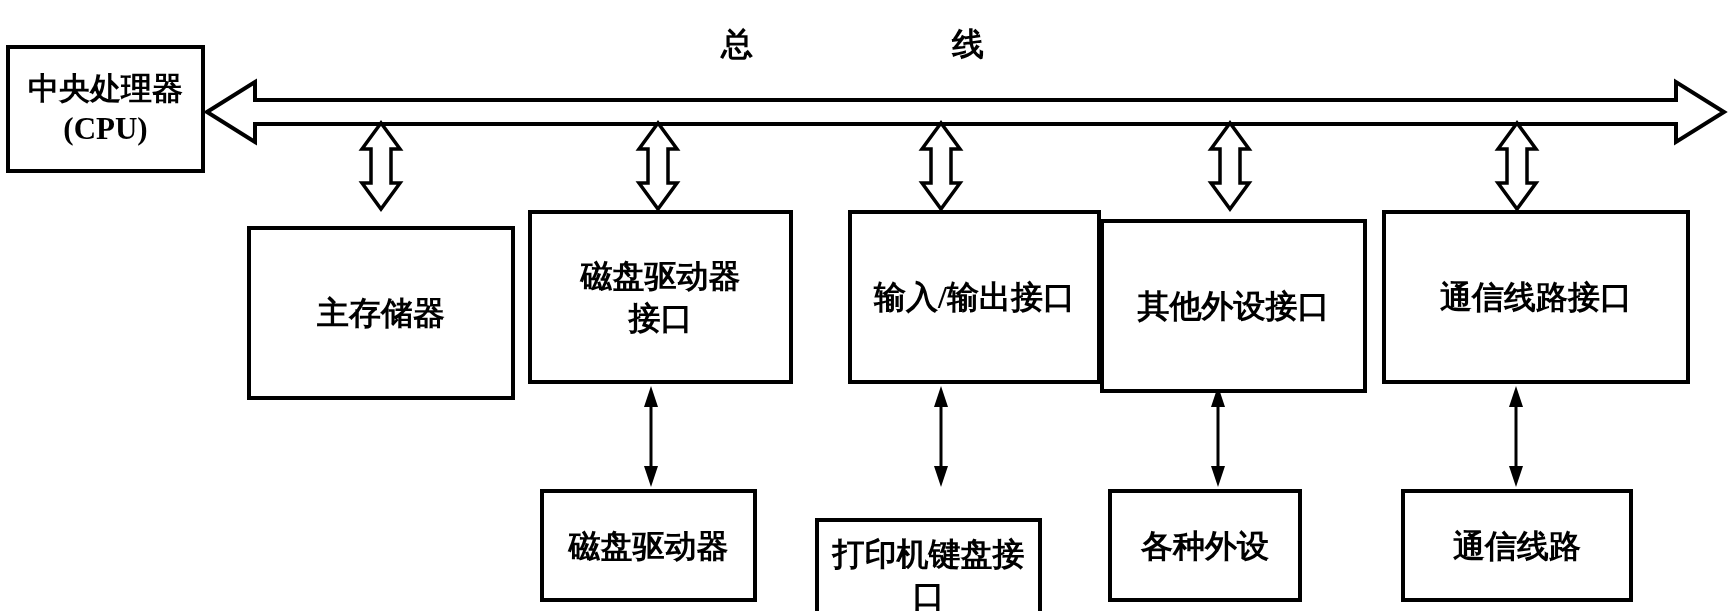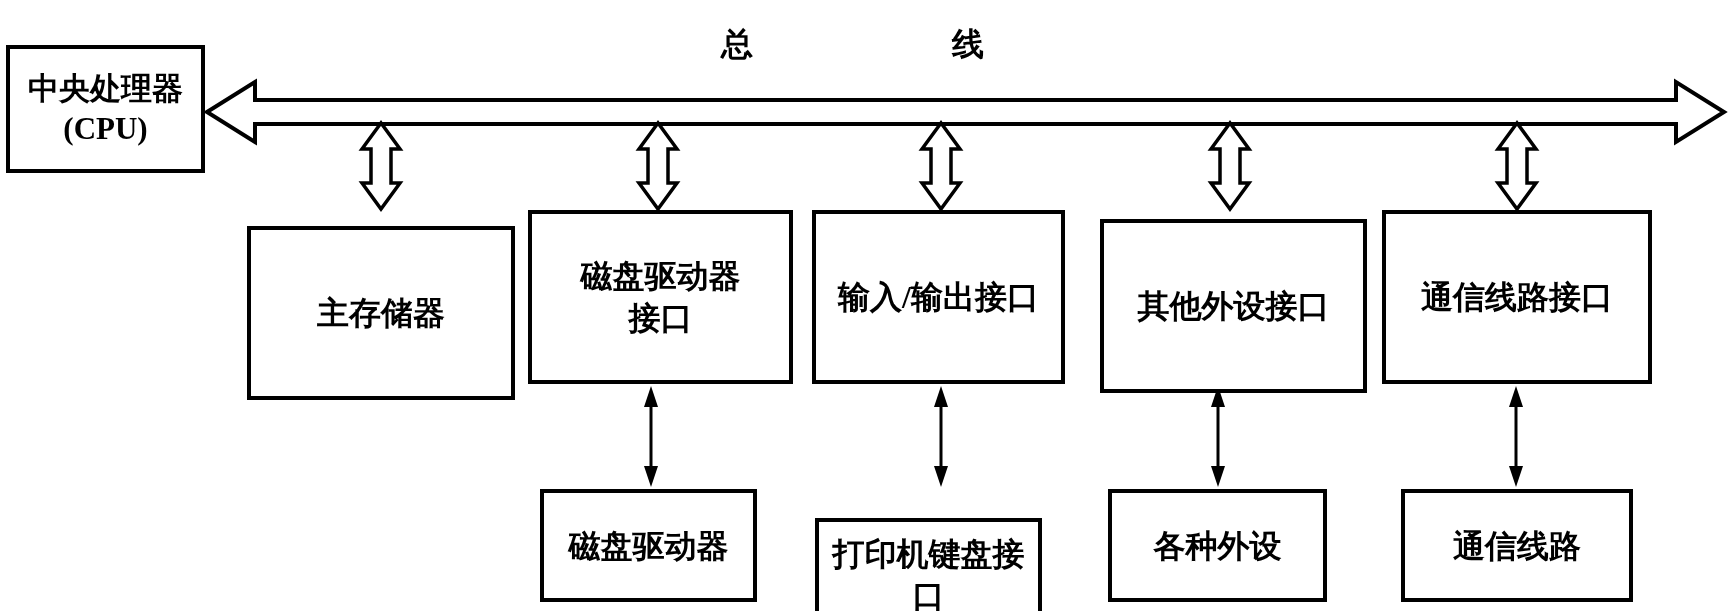--- a/index.html
+++ b/index.html
@@ -39,27 +39,27 @@
     top: 24px;
     font-weight: bold;
     font-size: 32px;
     line-height: 40px;
   }
   
   .cpu { left: 6px; top: 45px; width: 199px; height: 128px; font-size: 31px; line-height: 40px; }
   
   .b1 { left: 247px;  top: 226px; width: 268px; height: 174px; }
   .b2 { left: 528px;  top: 210px; width: 265px; height: 174px; }
-  .b3 { left: 812px;  top: 210px; width: 253px; height: 174px; }
+  .b3 { left: 848px;  top: 210px; width: 253px; height: 174px; }
   .b4 { left: 1100px; top: 219px; width: 267px; height: 174px; }
-  .b5 { left: 1382px; top: 210px; width: 270px; height: 174px; }
+  .b5 { left: 1382px; top: 210px; width: 308px; height: 174px; }
   
   .c1 { left: 540px;  top: 489px; width: 217px; height: 113px; }
   .c2 { left: 815px;  top: 518px; width: 227px; height: 113px; align-items: center; }
-  .c3 { left: 1108px; top: 489px; width: 219px; height: 113px; }
+  .c3 { left: 1108px; top: 489px; width: 194px; height: 113px; }
   .c4 { left: 1401px; top: 489px; width: 232px; height: 113px; justify-content: center; }
 </style>
 </head>
 <body>
 
 <div class="canvas">
 
   <svg class="connectors" viewBox="0 0 1732 611" xmlns="http://www.w3.org/2000/svg">
 
     <path d="M207,112 L255,82 L255,100 L1676,100 L1676,82 L1724,112 L1676,142 L1676,124 L255,124 L255,142 Z" fill="#ffffff" stroke="#000000" stroke-width="4" stroke-linejoin="miter"></path>

